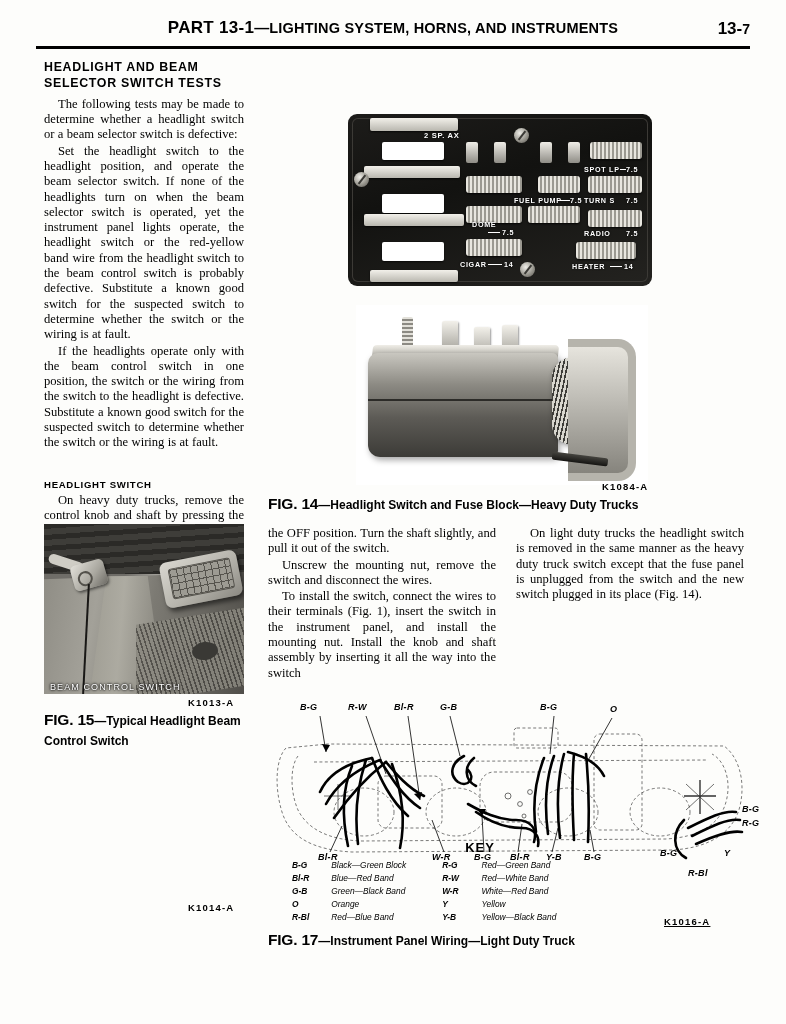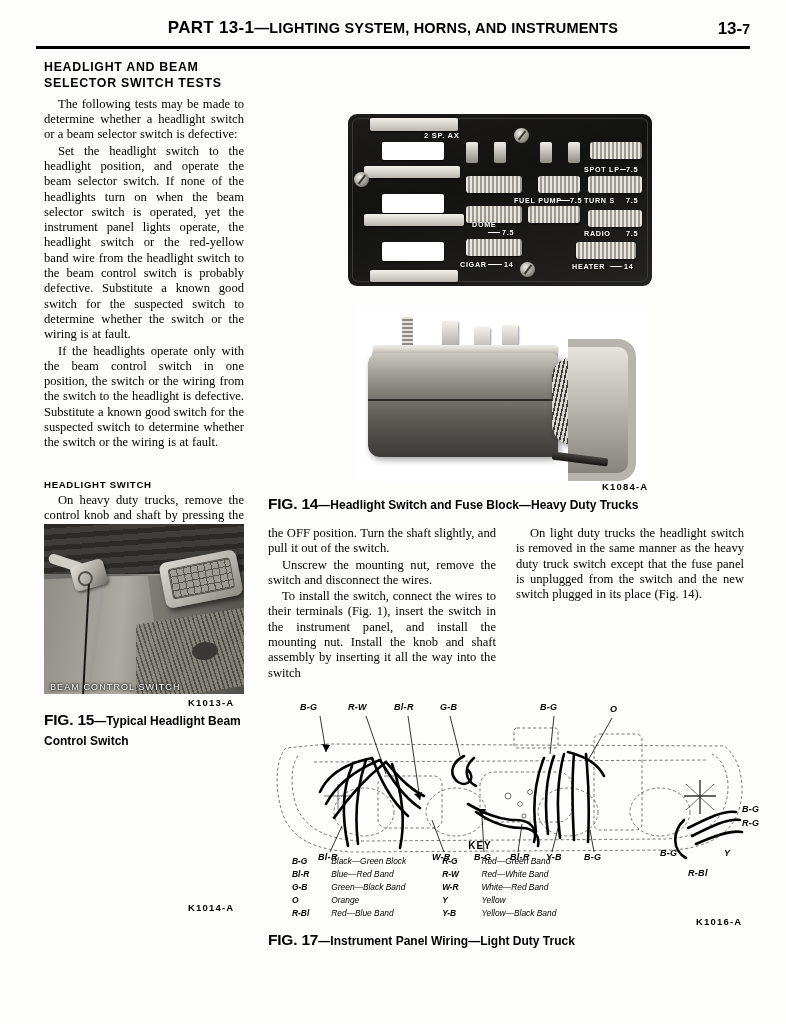--- a/index.html
+++ b/index.html
@@ -310,21 +310,21 @@
     font-family:"Liberation Sans", sans-serif;
     font-size:9px;font-style:italic;font-weight:bold;letter-spacing:.3px;
     white-space:nowrap;
   }
   
   #keybox{
     position:absolute;left:282px;top:840px;width:300px;height:92px;
   }
   #keybox .key-title{
     font-family:"Liberation Sans", sans-serif;
-    font-size:10px;font-weight:bold;letter-spacing:1px;
+    font-size:13px;font-weight:bold;letter-spacing:1px;
     text-align:center;margin:0 0 3px 0;padding-left:96px;
   }
   #keybox table{border-collapse:collapse;width:300px;}
   #keybox td{
     font-family:"Liberation Sans", sans-serif;
     font-size:8.4px;font-style:italic;
     padding:1.6px 0;vertical-align:top;
   }
   #keybox td.abbr{width:42px;padding-left:10px;font-weight:600;}
   #keybox td.desc{width:108px;}
@@ -586,18 +586,18 @@
       <tr>
         <td class="abbr">R-Bl</td>
         <td class="desc">Red—Blue Band</td>
         <td class="abbr">Y-B</td>
         <td class="desc">Yellow—Black Band</td>
       </tr>
     </tbody>
       </table>
   </div>
 
-  <div class="figno" style="left:696px;top:916px;">K1016-A</div>
+  <div class="figno" style="left:664px;top:916px;text-decoration:underline;">K1016-A</div>
   <div class="figcap" style="left:268px;top:930px;width:440px;">
     <span class="fg">FIG. 17</span><span class="ft">—</span><span class="ft">Instrument Panel Wiring—Light Duty Truck</span>
   </div>
 
 </div>
 
 </body></html>

